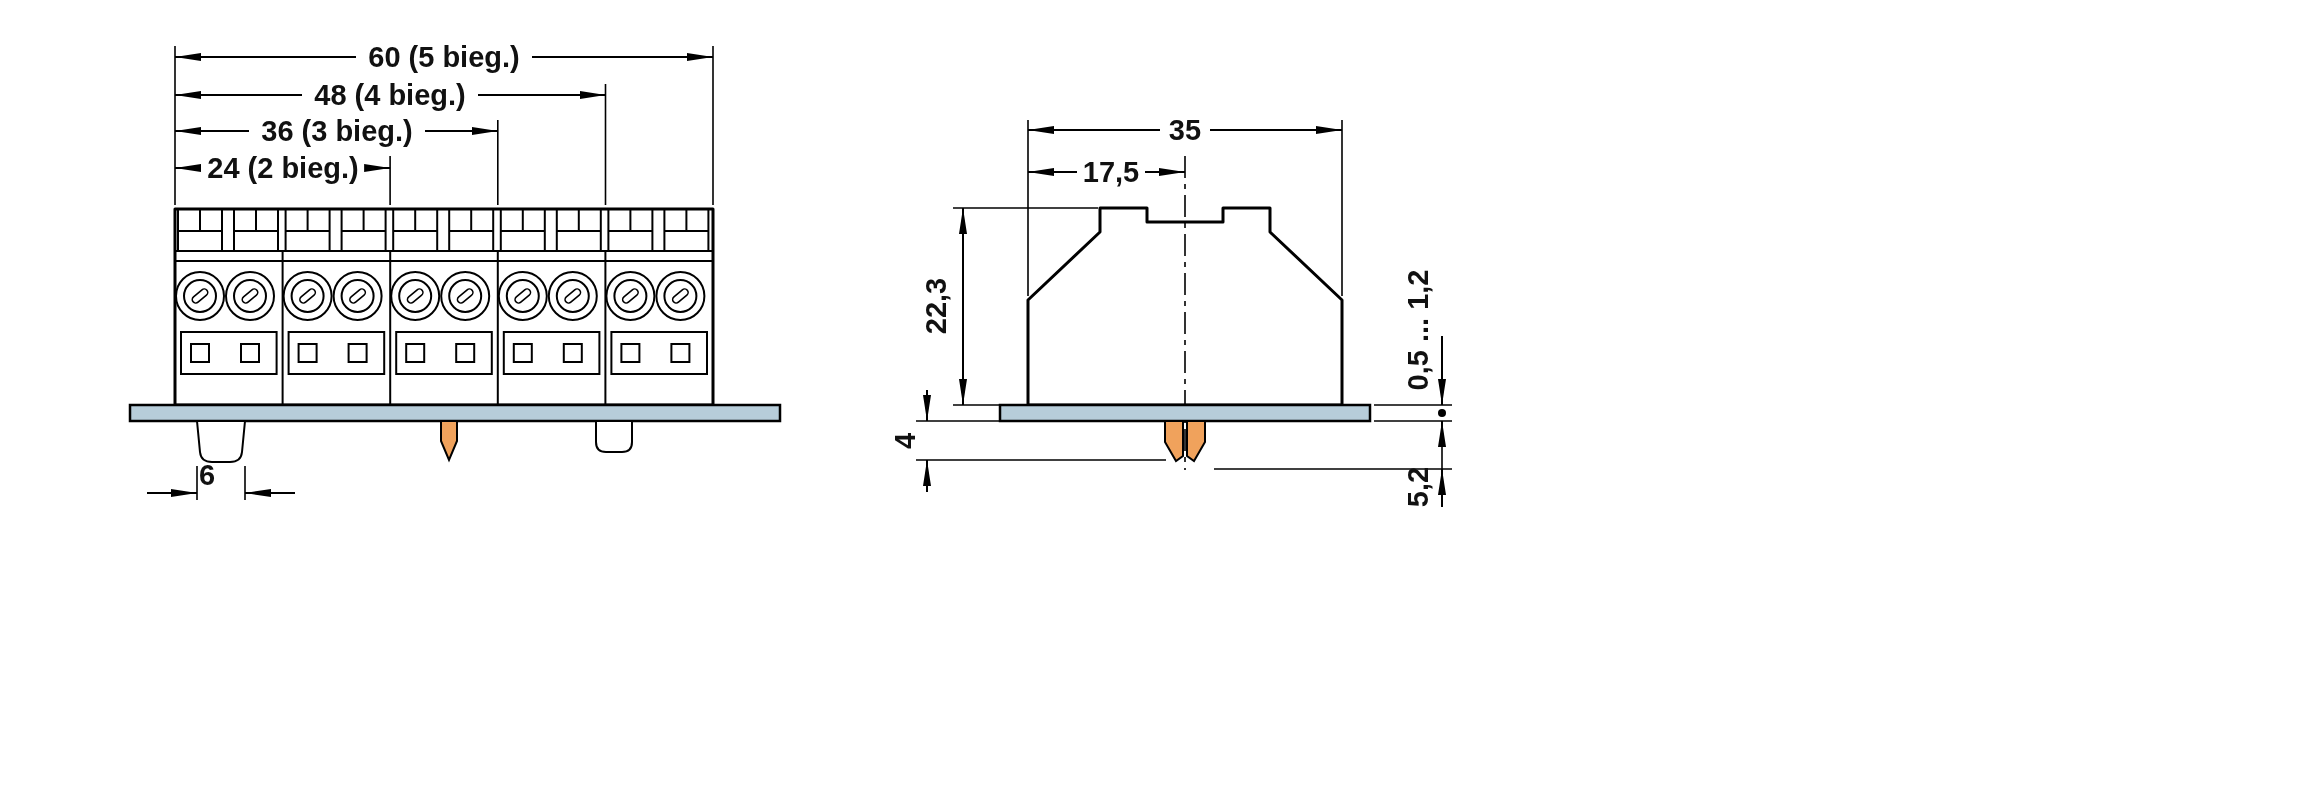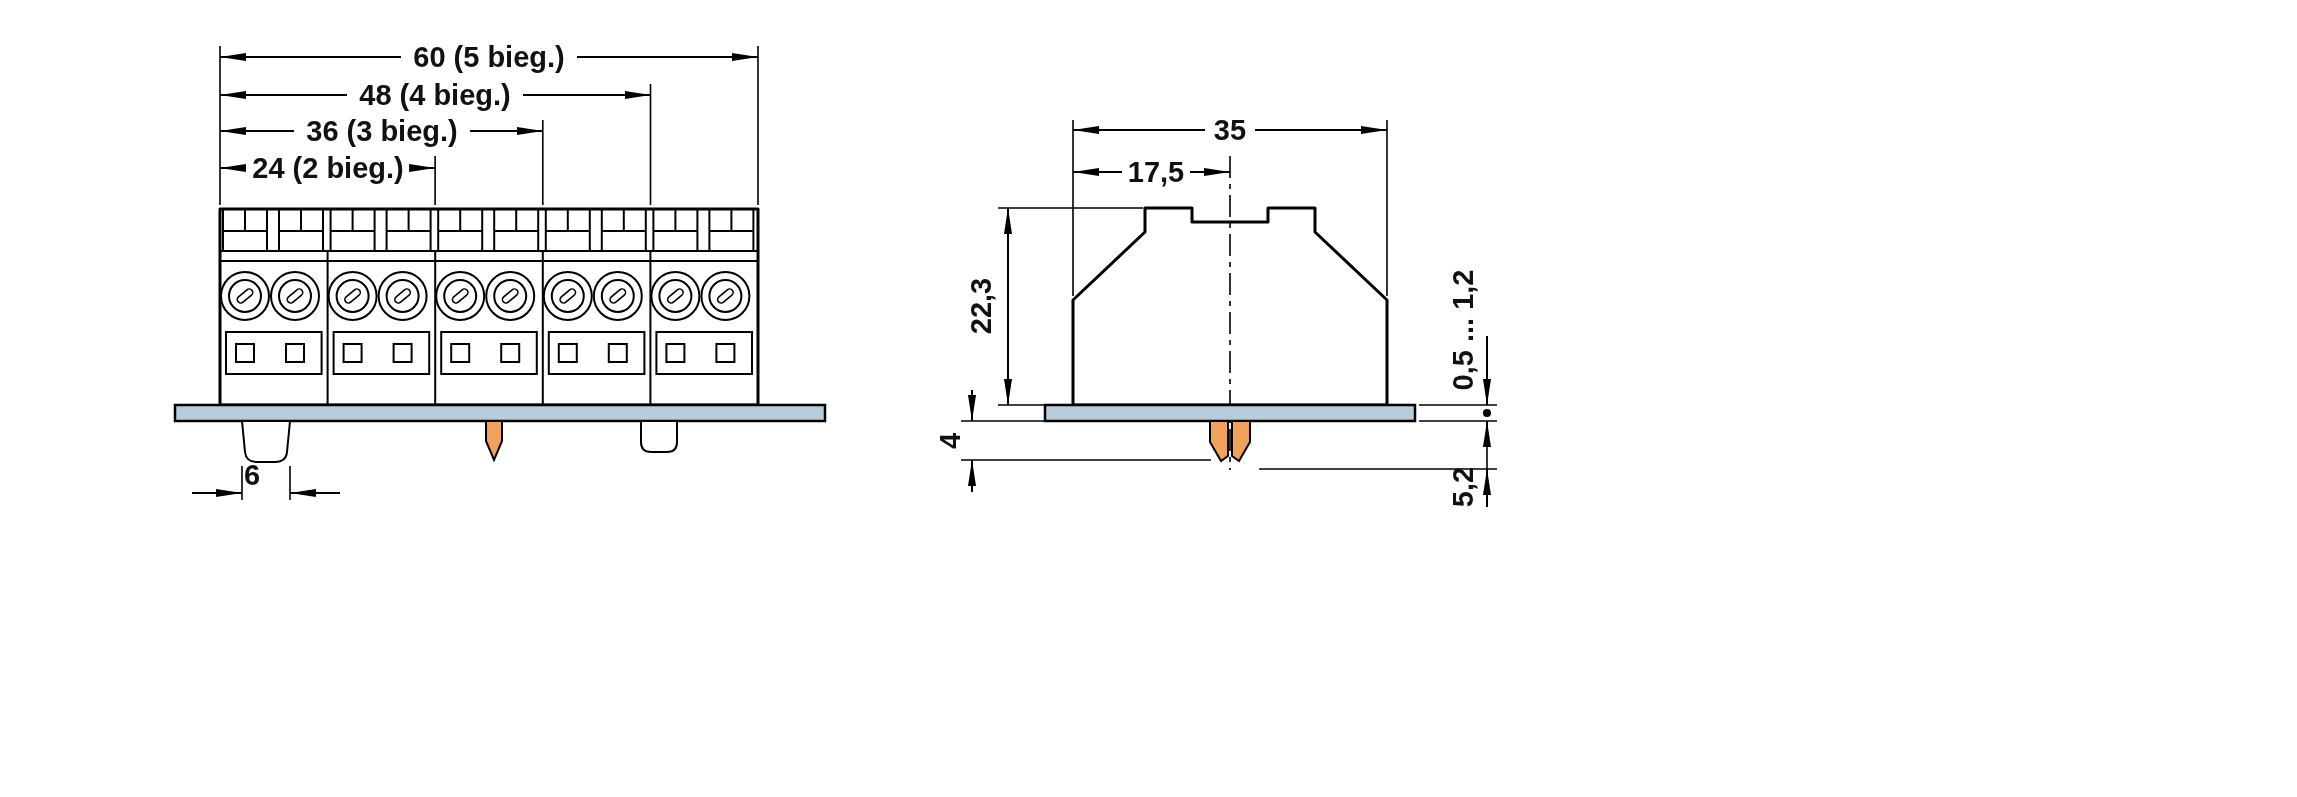--- a/index.html
+++ b/index.html
@@ -1,17 +1,17 @@
 <!DOCTYPE html>
 <html><head>
 <meta charset="utf-8">
 <style>
   html,body{margin:0;padding:0;background:#ffffff;}
   .canvas{position:relative;width:1888px;height:797px;background:#ffffff;overflow:hidden;
-          font-family:"Liberation Sans",sans-serif;padding-left:45px;}
+          font-family:"Liberation Sans",sans-serif;}
   svg{display:block;}
   .ol   {stroke:#000;stroke-width:3;fill:#fff;stroke-linejoin:round;}
   .l2   {stroke:#000;stroke-width:2;fill:#fff;}
   .l2n  {stroke:#000;stroke-width:2;fill:none;}
   .ext  {stroke:#000;stroke-width:1.6;fill:none;}
   .dim  {stroke:#000;stroke-width:2;fill:none;}
   .cl   {stroke:#000;stroke-width:1.6;fill:none;stroke-dasharray:22 6 5 6;}
   text.dimtxt{font:600 29px "Liberation Sans",sans-serif;fill:#111;}
 </style>
 </head>

